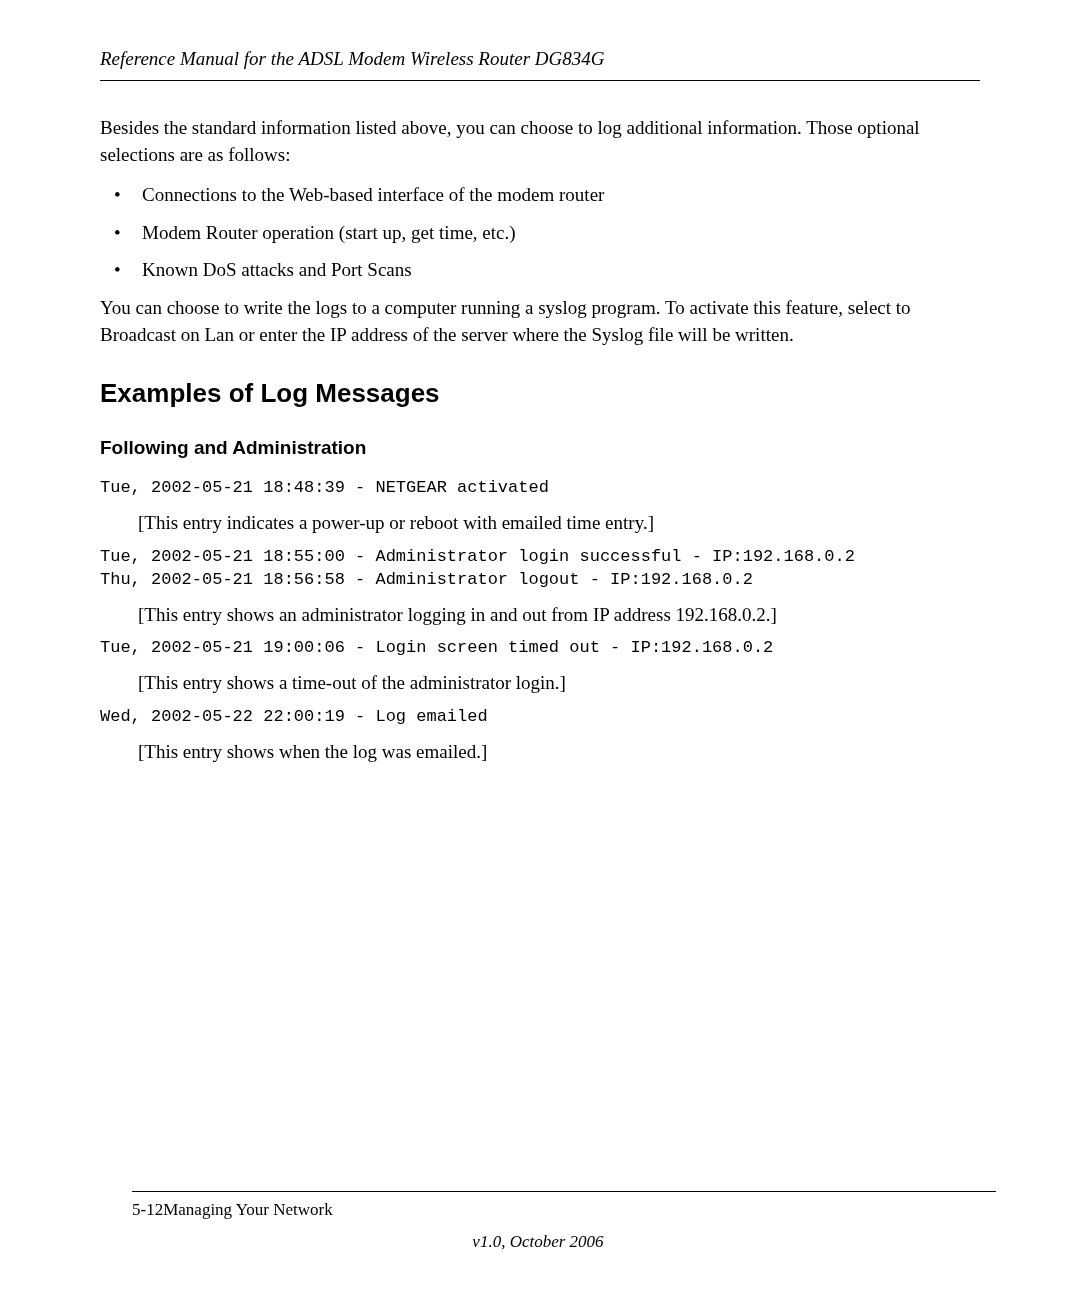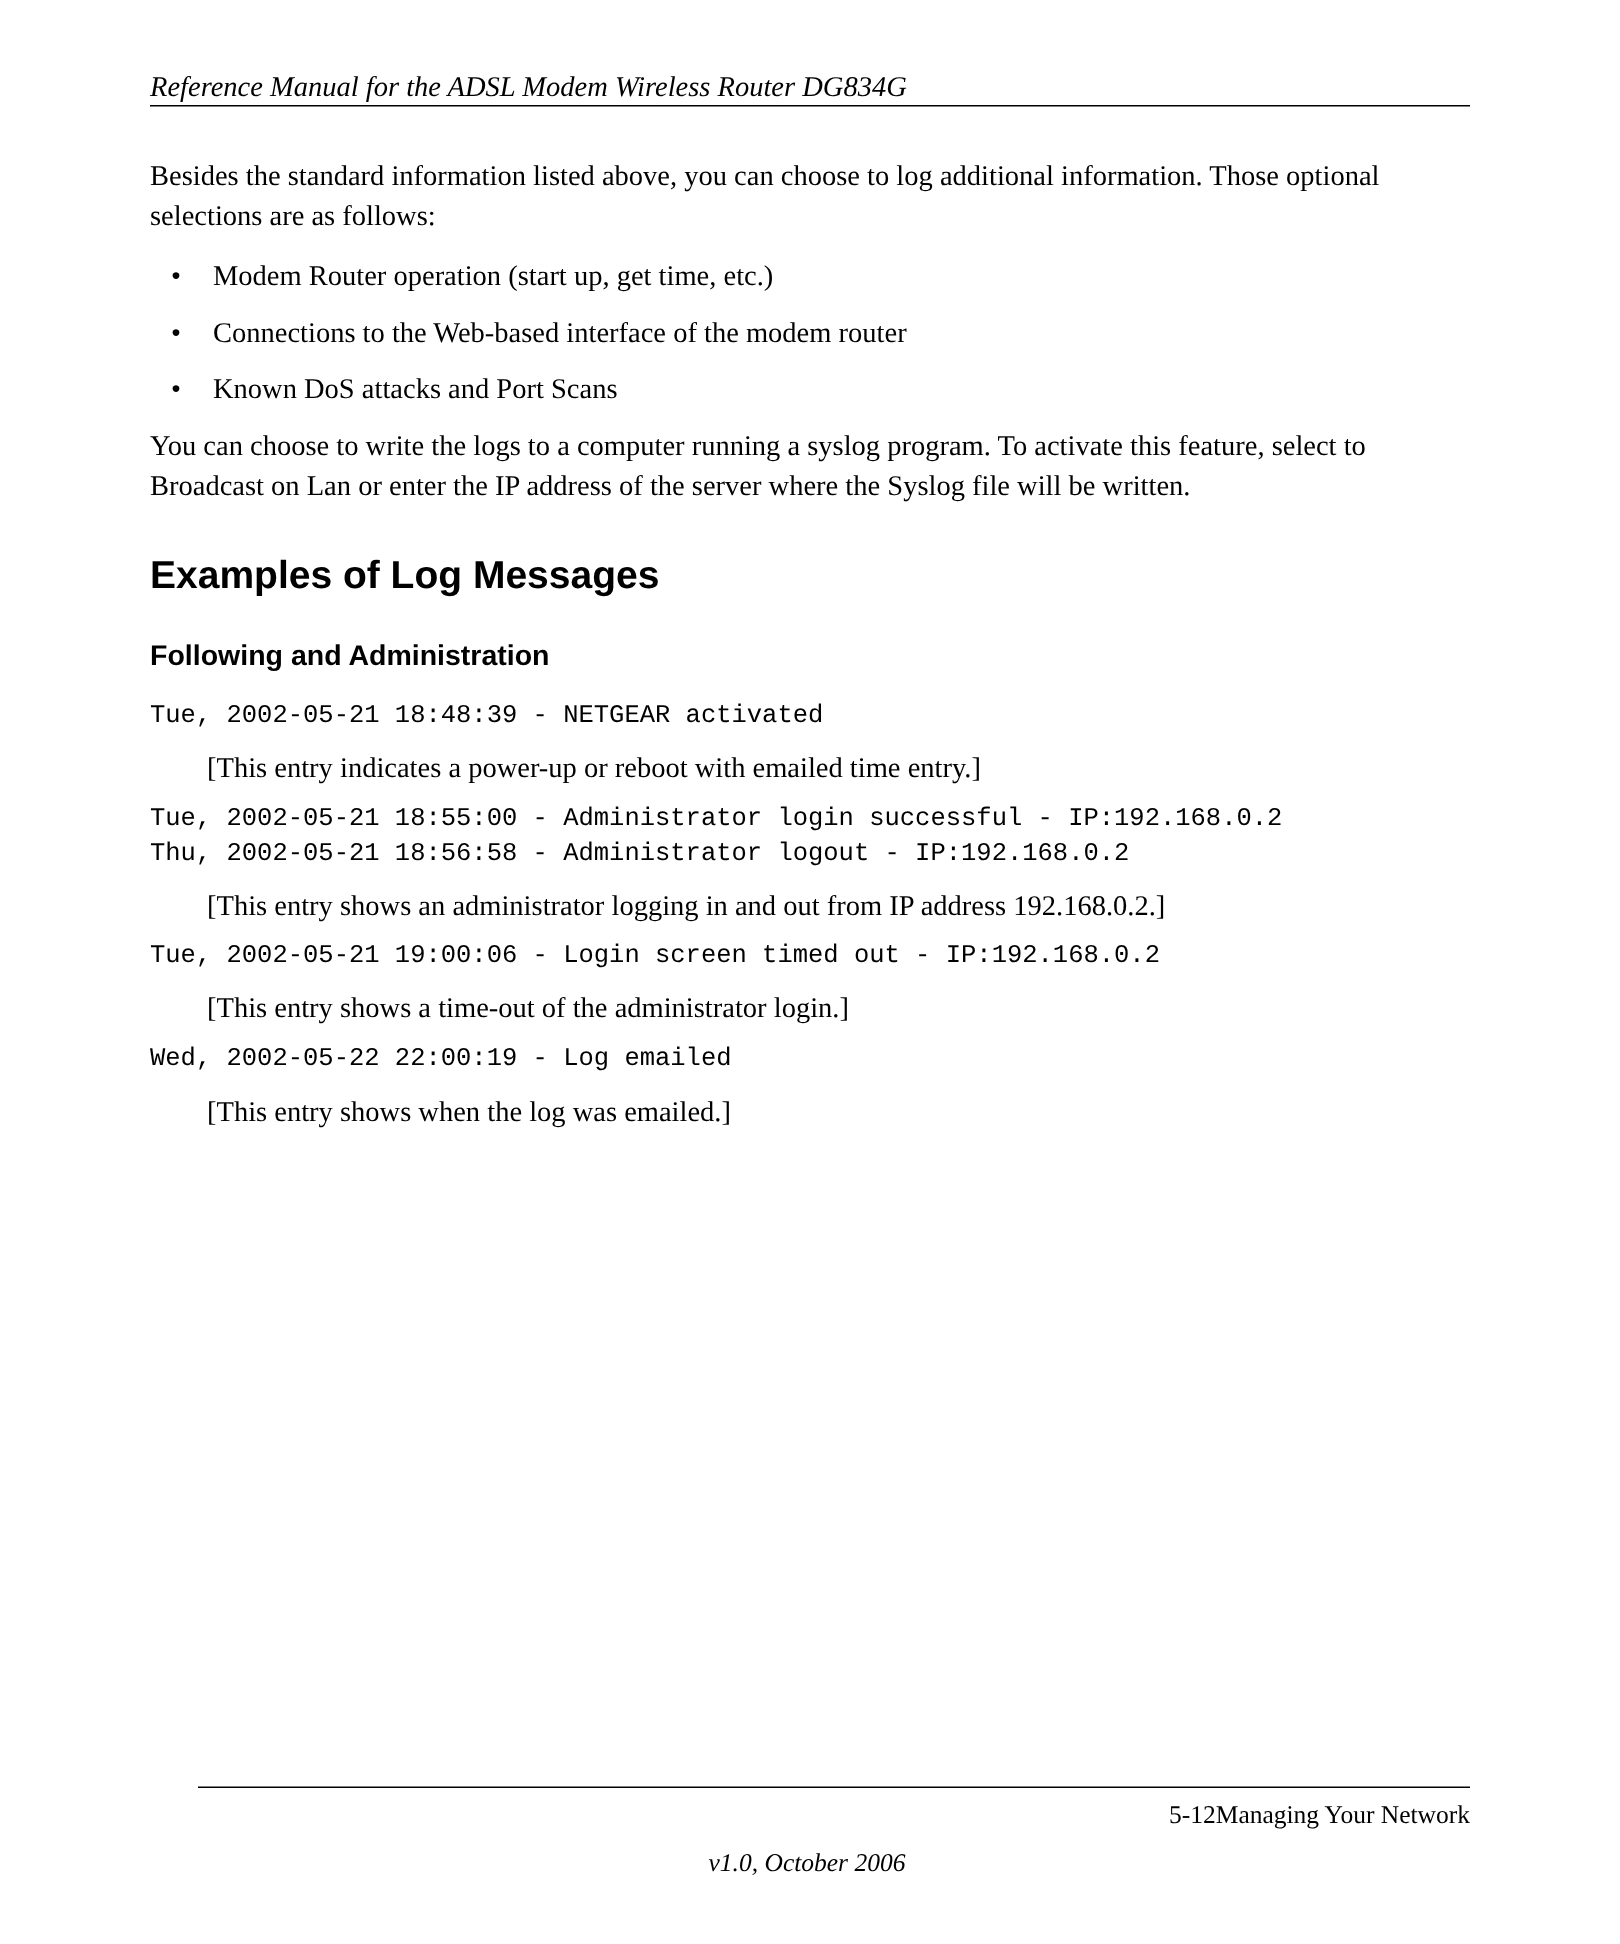--- a/index.html
+++ b/index.html
@@ -14,20 +14,21 @@
       font-family: "Times New Roman", Times, serif;
       color: #000;
       position: relative;
     }
     .page {
       padding: 48px 100px 0 100px;
     }
     .header-title {
       font-style: italic;
       font-size: 19px;
+      padding-bottom: 10px;
       border-bottom: 1.5px solid #000;
       margin-bottom: 34px;
     }
     .subheading {
       font-family: Arial, Helvetica, sans-serif;
       font-weight: bold;
       font-size: 19px;
       margin-bottom: 18px;
       margin-top: 28px;
     }
@@ -68,26 +69,26 @@
       margin: 10px 0;
     }
     .explain {
       font-size: 19px;
       margin: 8px 0 8px 38px;
       line-height: 1.35;
     }
     .footer {
       position: absolute;
       left: 100px;
-      right: 100px;
+      right: 84px;
       bottom: 76px;
       border-top: 1.5px solid #000;
       padding-top: 8px;
       display: flex;
-      justify-content: flex-end;
+      justify-content: flex-start;
       font-size: 17px;
       margin-left: 32px;
     }
     .footer-version {
       position: absolute;
       bottom: 44px;
       left: 0;
       right: 4px;
       text-align: center;
       font-style: italic;
@@ -95,22 +96,22 @@
     }
   </style>
 </head>
 <body>
 
 <div class="page">
   <div class="header-title">Reference Manual for the ADSL Modem Wireless Router DG834G</div>
 
   <div class="body-text">Besides the standard information listed above, you can choose to log additional information. Those optional selections are as follows:</div>
   <ul class="bullets">
+    <li>Connections to the Web-based interface of the modem router</li>
     <li>Modem Router operation (start up, get time, etc.)</li>
-    <li>Connections to the Web-based interface of the modem router</li>
     <li>Known DoS attacks and Port Scans</li>
   </ul>
 
   <div class="body-text">You can choose to write the logs to a computer running a syslog program. To activate this feature, select to Broadcast on Lan or enter the IP address of the server where the Syslog file will be written.</div>
 
   <div class="section-heading">Examples of Log Messages</div>
 
   <div class="subheading">Following and Administration</div>
 
   <div class="mono">Tue, 2002-05-21 18:48:39 - NETGEAR activated </div>

